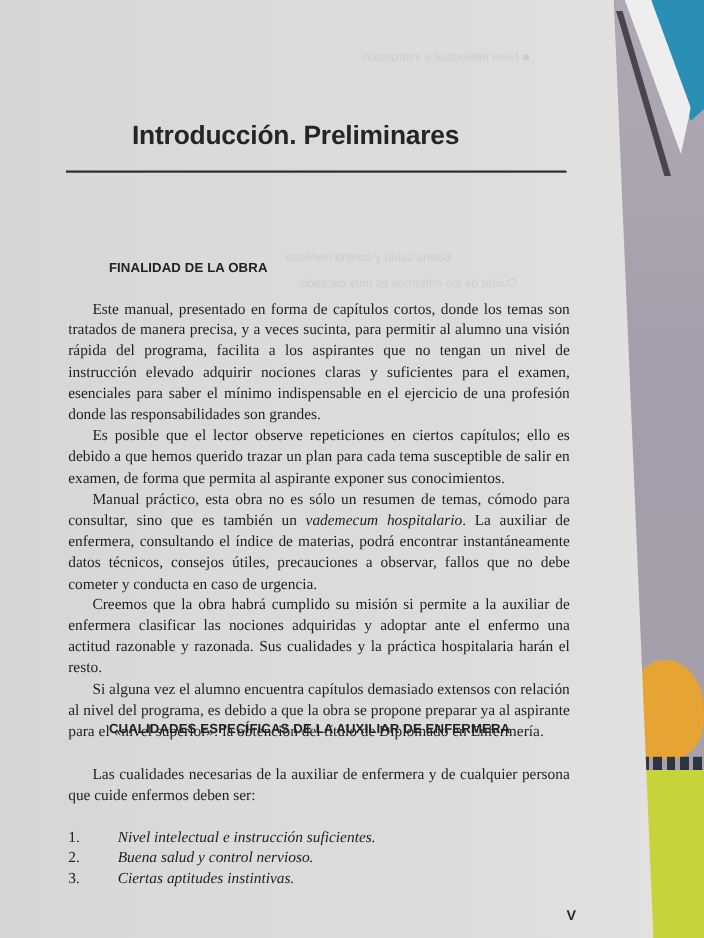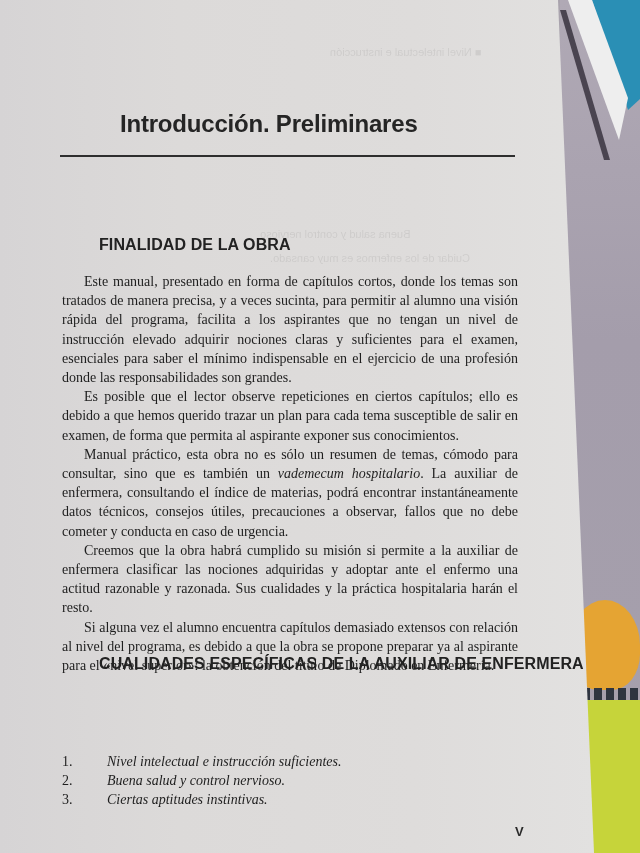--- a/index.html
+++ b/index.html
@@ -54,21 +54,21 @@
       font-family: "Liberation Sans", sans-serif; font-weight: bold;
       font-size: 24px; color: #252525; letter-spacing: -0.2px;
     }
     .title-rule {
       position: absolute; left: 60px; top: 155px; width: 455px; height: 2px;
       background: #2e2e2e;
     }
     .section-heading {
       position: absolute; margin: 0; left: 62px;
       font-family: "Liberation Sans", sans-serif; font-weight: bold;
-      font-size: 16px; color: #222; letter-spacing: 0.1px; padding-left: 37px;
+      font-size: 12px; color: #222; letter-spacing: 0.1px; padding-left: 37px;
     }
     .body-block {
       position: absolute; left: 62px; width: 456px;
       font-size: 14px; line-height: 19.2px; color: #1e1e1e;
       text-align: justify;
     }
     .body-block p { margin: 0; text-indent: 22px; font-family: Liberation Serif, serif; }
     em { font-style: italic; }
     .list {
       position: absolute; left: 62px; top: 752px; margin: 0; padding: 0;
@@ -108,20 +108,23 @@
   <div class="body-block" style="top:272px;">
     <p>Este manual, presentado en forma de capítulos cortos, donde los temas son tratados de manera precisa, y a veces sucinta, para permitir al alumno una visión rápida del programa, facilita a los aspirantes que no tengan un nivel de instrucción elevado adquirir nociones claras y suficientes para el examen, esenciales para saber el mínimo indispensable en el ejercicio de una profesión donde las responsabilidades son grandes.</p>
     <p>Es posible que el lector observe repeticiones en ciertos capítulos; ello es debido a que hemos querido trazar un plan para cada tema susceptible de salir en examen, de forma que permita al aspirante exponer sus conocimientos.</p>
     <p><span>Manual práctico, esta obra no es sólo un resumen de temas, cómodo para consultar, sino que es también un </span><em>vademecum hospitalario</em><span>. La auxiliar de enfermera, consultando el índice de materias, podrá encontrar instantáneamente datos técnicos, consejos útiles, precauciones a observar, fallos que no debe cometer y conducta en caso de urgencia.</span></p>
     <p>Creemos que la obra habrá cumplido su misión si permite a la auxiliar de enfermera clasificar las nociones adquiridas y adoptar ante el enfermo una actitud razonable y razonada. Sus cualidades y la práctica hospitalaria harán el resto.</p>
     <p>Si alguna vez el alumno encuentra capítulos demasiado extensos con relación al nivel del programa, es debido a que la obra se propone preparar ya al aspirante para el «nivel superior»: la obtención del título de Diplomado en Enfermería.</p>
   </div>
 
   <h2 class="section-heading" style="top:655px;">CUALIDADES ESPECÍFICAS DE LA AUXILIAR DE ENFERMERA</h2>
 
+  <div class="body-block" style="top:695px;">
+    <p>Las cualidades necesarias de la auxiliar de enfermera y de cualquier persona que cuide enfermos deben ser:</p>
+  </div>
 
   <ol class="list">
     <li>
       <span class="num">1.</span>
       <span class="txt">Nivel intelectual e instrucción suficientes.</span>
     </li>
     <li>
       <span class="num">2.</span>
       <span class="txt">Buena salud y control nervioso.</span>
     </li>

